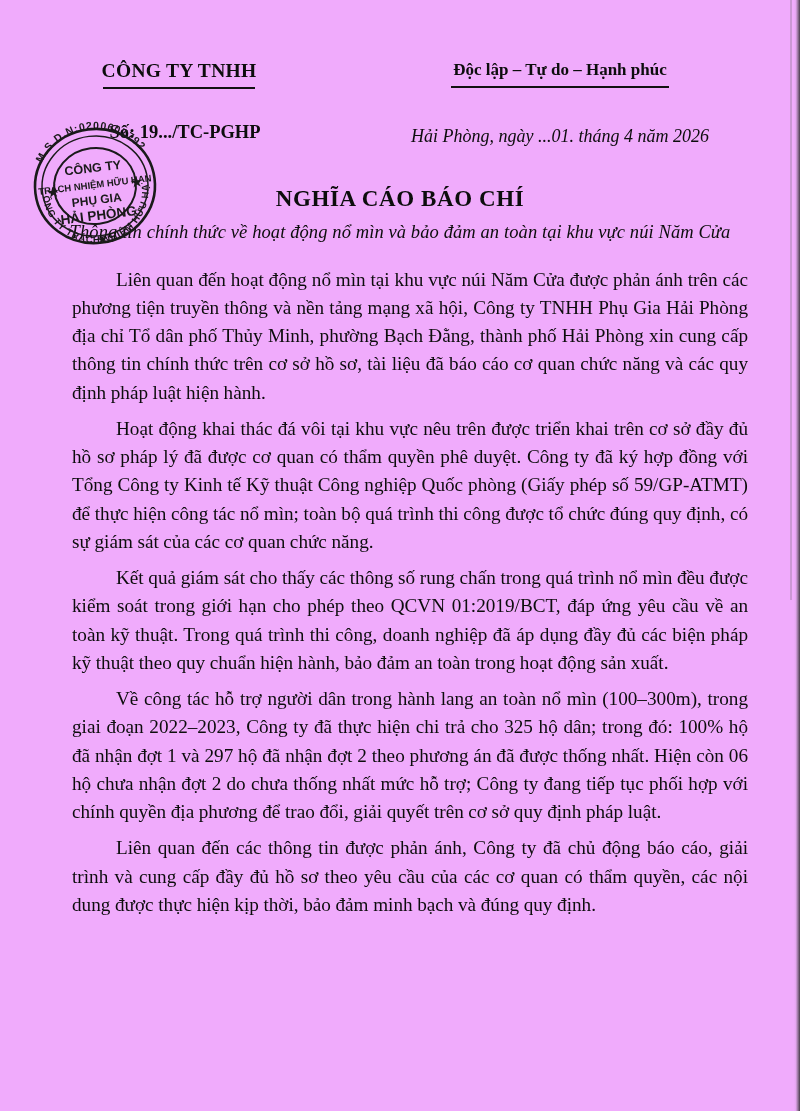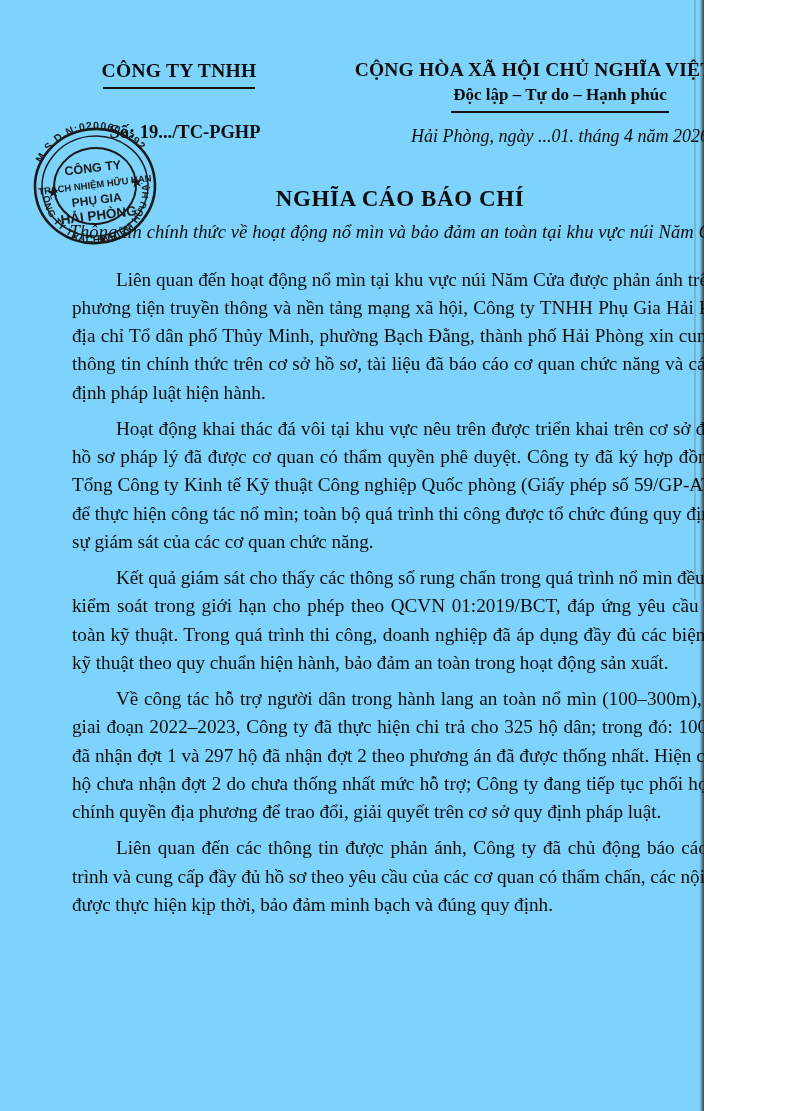--- a/index.html
+++ b/index.html
@@ -3,23 +3,23 @@
 <meta charset="utf-8">
 <title>Thông cáo báo chí</title>
 <style>
   html, body {
     margin: 0;
     padding: 0;
     background: #ffffff;
   }
   .page {
     position: relative;
-    width: 704px;
+    width: 800px;
     height: 1111px;
-    background: #7dd3fc;
+    background: #f0abfc;
     overflow: hidden;
     font-family: "Liberation Serif", "DejaVu Serif", serif;
     color: #0d0d0d;
     box-sizing: border-box;
     padding-left: 27px;
   }
 
   
   .scan-edge-right {
     position: absolute;
@@ -177,21 +177,20 @@
 
   <div class="scan-edge-right"></div>
   <div class="scan-edge-right2"></div>
 
   <div class="header">
     <div class="hdr-left">
       <div class="org-line">CÔNG TY TNHH</div>
       <div class="rule rule-left"></div>
     </div>
     <div class="hdr-right">
-      <div class="nation-line">CỘNG HÒA XÃ HỘI CHỦ NGHĨA VIỆT NAM</div>
       <div class="nation-sub">Độc lập – Tự do – Hạnh phúc</div>
       <div class="rule rule-right"></div>
     </div>
   </div>
 
   <div class="numrow">
     <div class="num-left">Số: 19.../TC-PGHP</div>
     <div class="num-right">Hải Phòng, ngày ...01. tháng 4 năm 2026</div>
   </div>
 
@@ -226,16 +225,16 @@
   </div>
 
   <div class="doc-title">NGHĨA CÁO BÁO CHÍ</div>
   <div class="doc-subtitle">Thông tin chính thức về hoạt động nổ mìn và bảo đảm an toàn tại khu vực núi Năm Cửa</div>
 
   <div class="body-wrap">
     <p class="para">Liên quan đến hoạt động nổ mìn tại khu vực núi Năm Cửa được phản ánh trên các phương tiện truyền thông và nền tảng mạng xã hội, Công ty TNHH Phụ Gia Hải Phòng địa chỉ Tổ dân phố Thủy Minh, phường Bạch Đằng, thành phố Hải Phòng xin cung cấp thông tin chính thức trên cơ sở hồ sơ, tài liệu đã báo cáo cơ quan chức năng và các quy định pháp luật hiện hành.</p>
     <p class="para">Hoạt động khai thác đá vôi tại khu vực nêu trên được triển khai trên cơ sở đầy đủ hồ sơ pháp lý đã được cơ quan có thẩm quyền phê duyệt. Công ty đã ký hợp đồng với Tổng Công ty Kinh tế Kỹ thuật Công nghiệp Quốc phòng (Giấy phép số 59/GP-ATMT) để thực hiện công tác nổ mìn; toàn bộ quá trình thi công được tổ chức đúng quy định, có sự giám sát của các cơ quan chức năng.</p>
     <p class="para">Kết quả giám sát cho thấy các thông số rung chấn trong quá trình nổ mìn đều được kiểm soát trong giới hạn cho phép theo QCVN 01:2019/BCT, đáp ứng yêu cầu về an toàn kỹ thuật. Trong quá trình thi công, doanh nghiệp đã áp dụng đầy đủ các biện pháp kỹ thuật theo quy chuẩn hiện hành, bảo đảm an toàn trong hoạt động sản xuất.</p>
     <p class="para">Về công tác hỗ trợ người dân trong hành lang an toàn nổ mìn (100–300m), trong giai đoạn 2022–2023, Công ty đã thực hiện chi trả cho 325 hộ dân; trong đó: 100% hộ đã nhận đợt 1 và 297 hộ đã nhận đợt 2 theo phương án đã được thống nhất. Hiện còn 06 hộ chưa nhận đợt 2 do chưa thống nhất mức hỗ trợ; Công ty đang tiếp tục phối hợp với chính quyền địa phương để trao đổi, giải quyết trên cơ sở quy định pháp luật.</p>
-    <p class="para">Liên quan đến các thông tin được phản ánh, Công ty đã chủ động báo cáo, giải trình và cung cấp đầy đủ hồ sơ theo yêu cầu của các cơ quan có thẩm chấn, các nội dung được thực hiện kịp thời, bảo đảm minh bạch và đúng quy định.</p>
+    <p class="para">Liên quan đến các thông tin được phản ánh, Công ty đã chủ động báo cáo, giải trình và cung cấp đầy đủ hồ sơ theo yêu cầu của các cơ quan có thẩm quyền, các nội dung được thực hiện kịp thời, bảo đảm minh bạch và đúng quy định.</p>
   </div>
 
 </div>
 
 </body></html>

